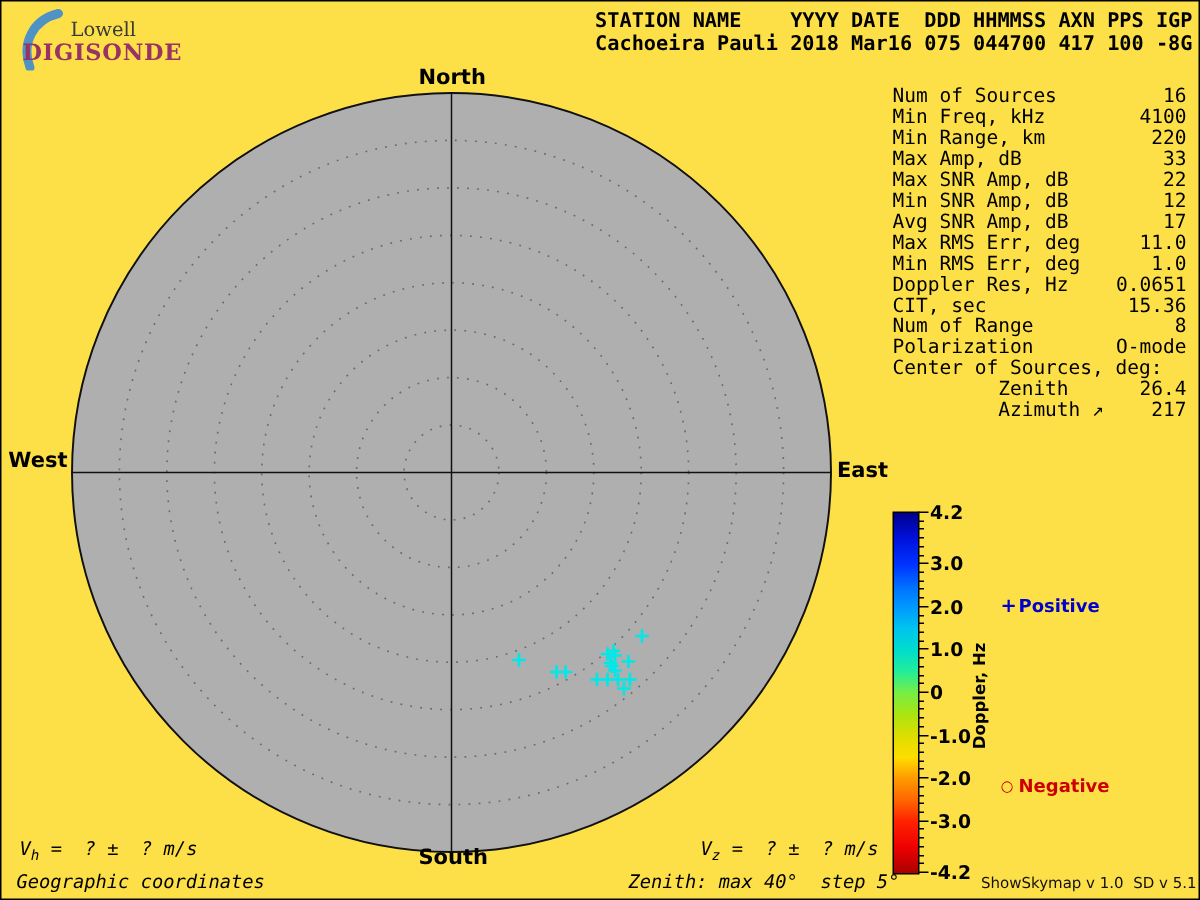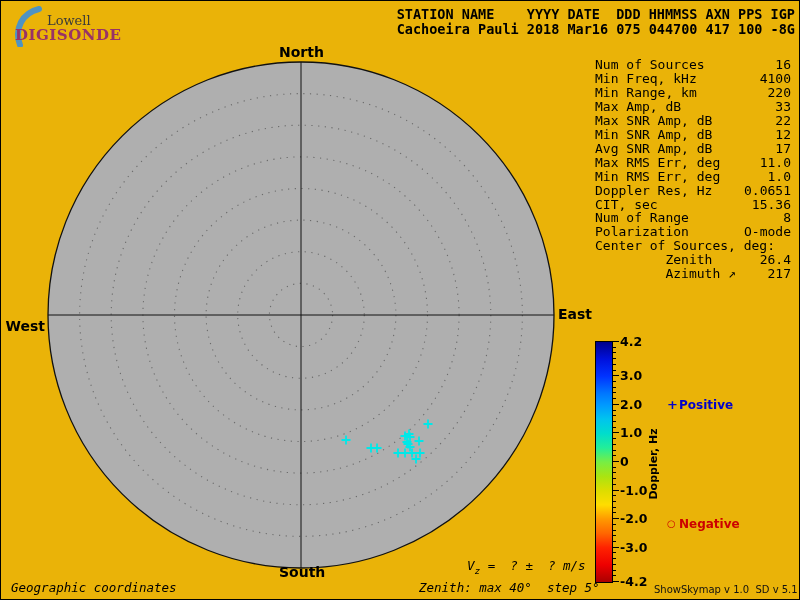--- a/index.html
+++ b/index.html
@@ -1,16 +1,16 @@
 <!DOCTYPE html>
 <html><head>
 <meta charset="utf-8">
 <style>
   html,body{margin:0;padding:0;background:#ddd;}
-  .page{position:relative;width:800px;height:600px;background:#eab308;border:1px solid #000;
+  .page{position:relative;width:800px;height:600px;background:#fde047;border:1px solid #000;
         font-family:"DejaVu Sans",sans-serif;overflow:hidden;box-sizing:border-box;}
 
   
   .logo{position:absolute;left:8px;top:4px;width:120px;height:42px;}
   .logo svg{position:absolute;left:0;top:0;}
   .logo-lowell{position:absolute;left:38px;top:8px;font:13px "DejaVu Serif",serif;color:#3a3a3a;}
   .logo-digisonde{position:absolute;left:6px;top:21px;font:bold 15px "DejaVu Serif",serif;
                   color:#993366;letter-spacing:.5px;}
 
   
@@ -21,21 +21,21 @@
   
   .stats{position:absolute;left:594px;top:57px;width:196px;
          font:13px/13.95px "DejaVu Sans Mono",monospace;color:#000;}
   .stats .row{display:flex;justify-content:space-between;}
   .stats .row span{white-space:pre;}
 
   
   .compass{position:absolute;font:bold 14px "DejaVu Sans",sans-serif;color:#000;}
   .c-north{left:278px;top:43px;width:44px;text-align:center;}
   .c-south{left:278px;top:563px;width:44px;text-align:right;}
-  .c-west{left:4px;top:317px;width:40px;text-align:right;}
+  .c-west{left:4px;top:298px;width:40px;text-align:right;}
   .c-east{left:557px;top:305px;}
 
   
   .sky{position:absolute;left:0;top:0;}
 
   
   .cbar{position:absolute;left:594px;top:340px;width:16px;height:240px;border:1px solid #000;box-sizing:content-box;}
   .cbar-ticks{position:absolute;left:611px;top:340px;width:10px;height:241px;}
   .cbar-ticks i{position:absolute;left:0;height:1px;background:#000;display:block;}
   .cbar-labels{position:absolute;left:619px;top:333px;width:40px;height:254px;
@@ -236,18 +236,19 @@
       <b style="top: 148.571px;">-1.0</b>
       <b style="top: 177.143px;">-2.0</b>
       <b style="top: 205.714px;">-3.0</b>
       <b style="top: 240px;">-4.2</b>
     </div>
   <div class="cbar-title">Doppler, Hz</div>
 
   <div class="legend legend-pos"><span class="sym">+</span><span>Positive</span></div>
   <div class="legend legend-neg"><span class="sym">○</span><span>Negative</span></div>
 
+  <div class="ann a-vh"><span>V</span><sub>h</sub><span> =  ? ±  ? m/s</span></div>
   <div class="ann a-vz"><span>V</span><sub>z</sub><span> =  ? ±  ? m/s</span></div>
   <div class="ann a-coords">Geographic coordinates</div>
   <div class="ann a-zenith">Zenith: max 40°  step 5°</div>
   <div class="version">ShowSkymap v 1.0  SD v 5.1</div>
 
 </div>
 
 </body></html>

